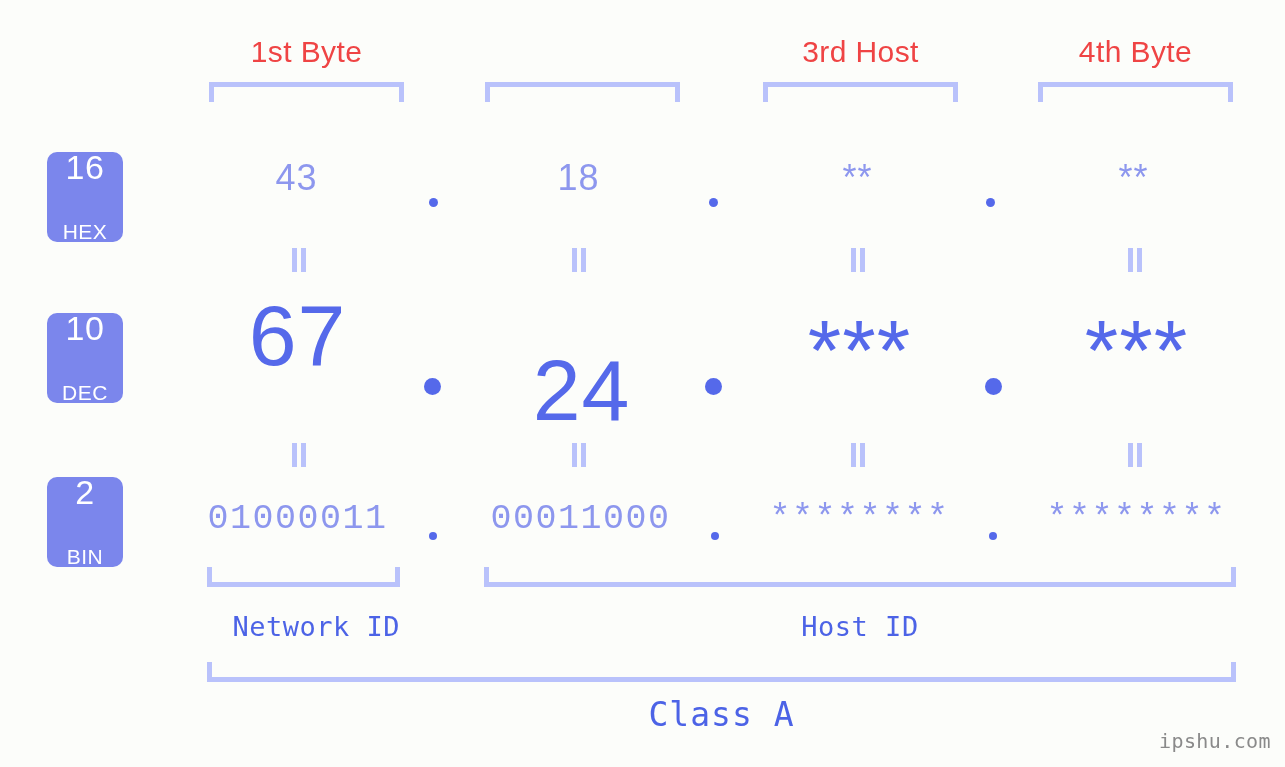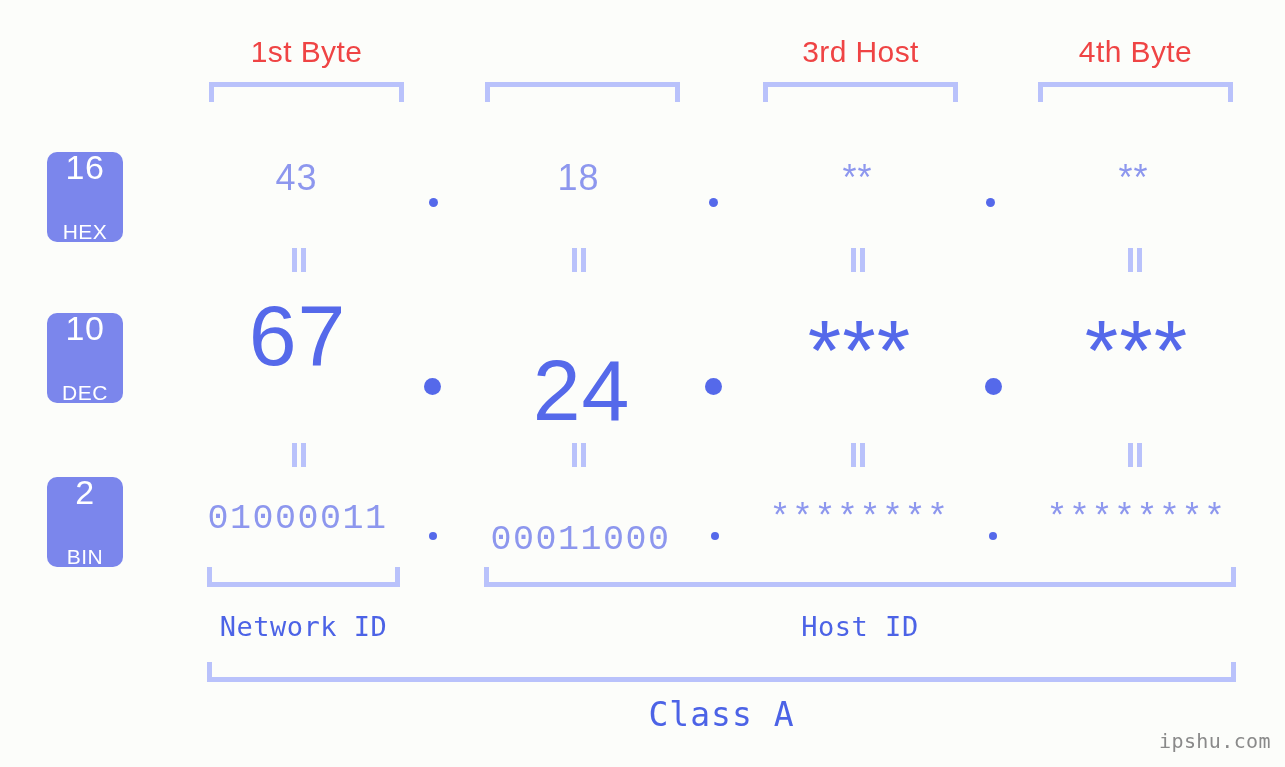--- a/index.html
+++ b/index.html
@@ -247,31 +247,31 @@
       <i class="b"></i>
     </div>
   <div class="eq" style="left:1126px; top:443px;">
       <i class="a"></i>
       <i class="b"></i>
     </div>
 
   <div class="row-bin">
     <div class="cell" style="left:190px; top:497px; width:215px;">01000011</div>
     <div class="dot dot-bin" style="left:429px; top:532px;"></div>
-    <div class="cell" style="left:473px; top:518px; width:215px;">00011000</div>
+    <div class="cell" style="left:473px; top:497px; width:215px;">00011000</div>
     <div class="dot dot-bin" style="left:711px; top:532px;"></div>
     <div class="cell" style="left:752px; top:497px; width:215px;">********</div>
     <div class="dot dot-bin" style="left:989px; top:532px;"></div>
     <div class="cell" style="left:1029px; top:497px; width:215px;">********</div>
   </div>
 
   <div class="bracket bracket-up" style="left:207px; top:567px; width:193px;"></div>
   <div class="bracket bracket-up" style="left:484px; top:567px; width:752px;"></div>
 
-  <div class="id-label" style="left:207px; top:610px; width:193px;">Network ID</div>
+  <div class="id-label" style="left:207px; top:610px; width:193px;text-align:right;">Network ID</div>
   <div class="id-label" style="left:484px; top:610px; width:752px;">Host ID</div>
 
   <div class="bracket bracket-up" style="left:207px; top:662px; width:1029px;"></div>
   <div class="class-label" style="left:207px; top:695px; width:1029px;">Class A</div>
 
   <div class="watermark">ipshu.com</div>
 
 </div>
 
 </body></html>

